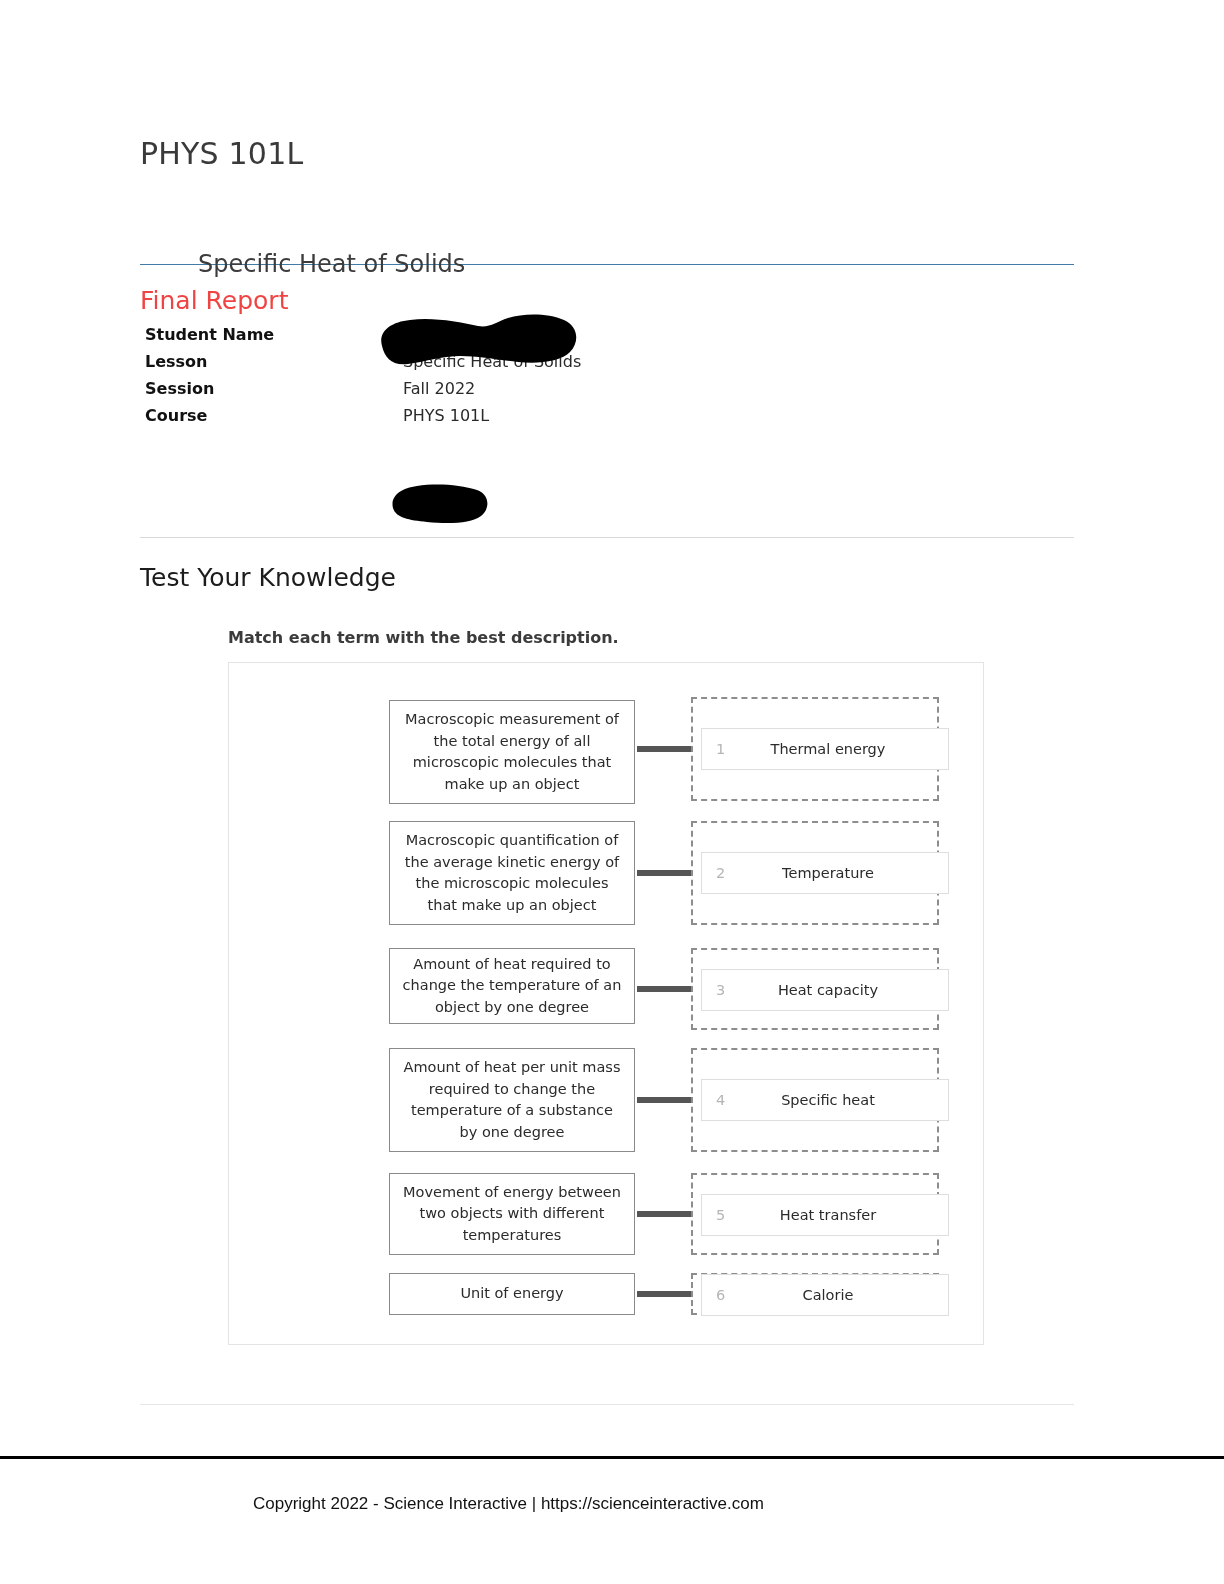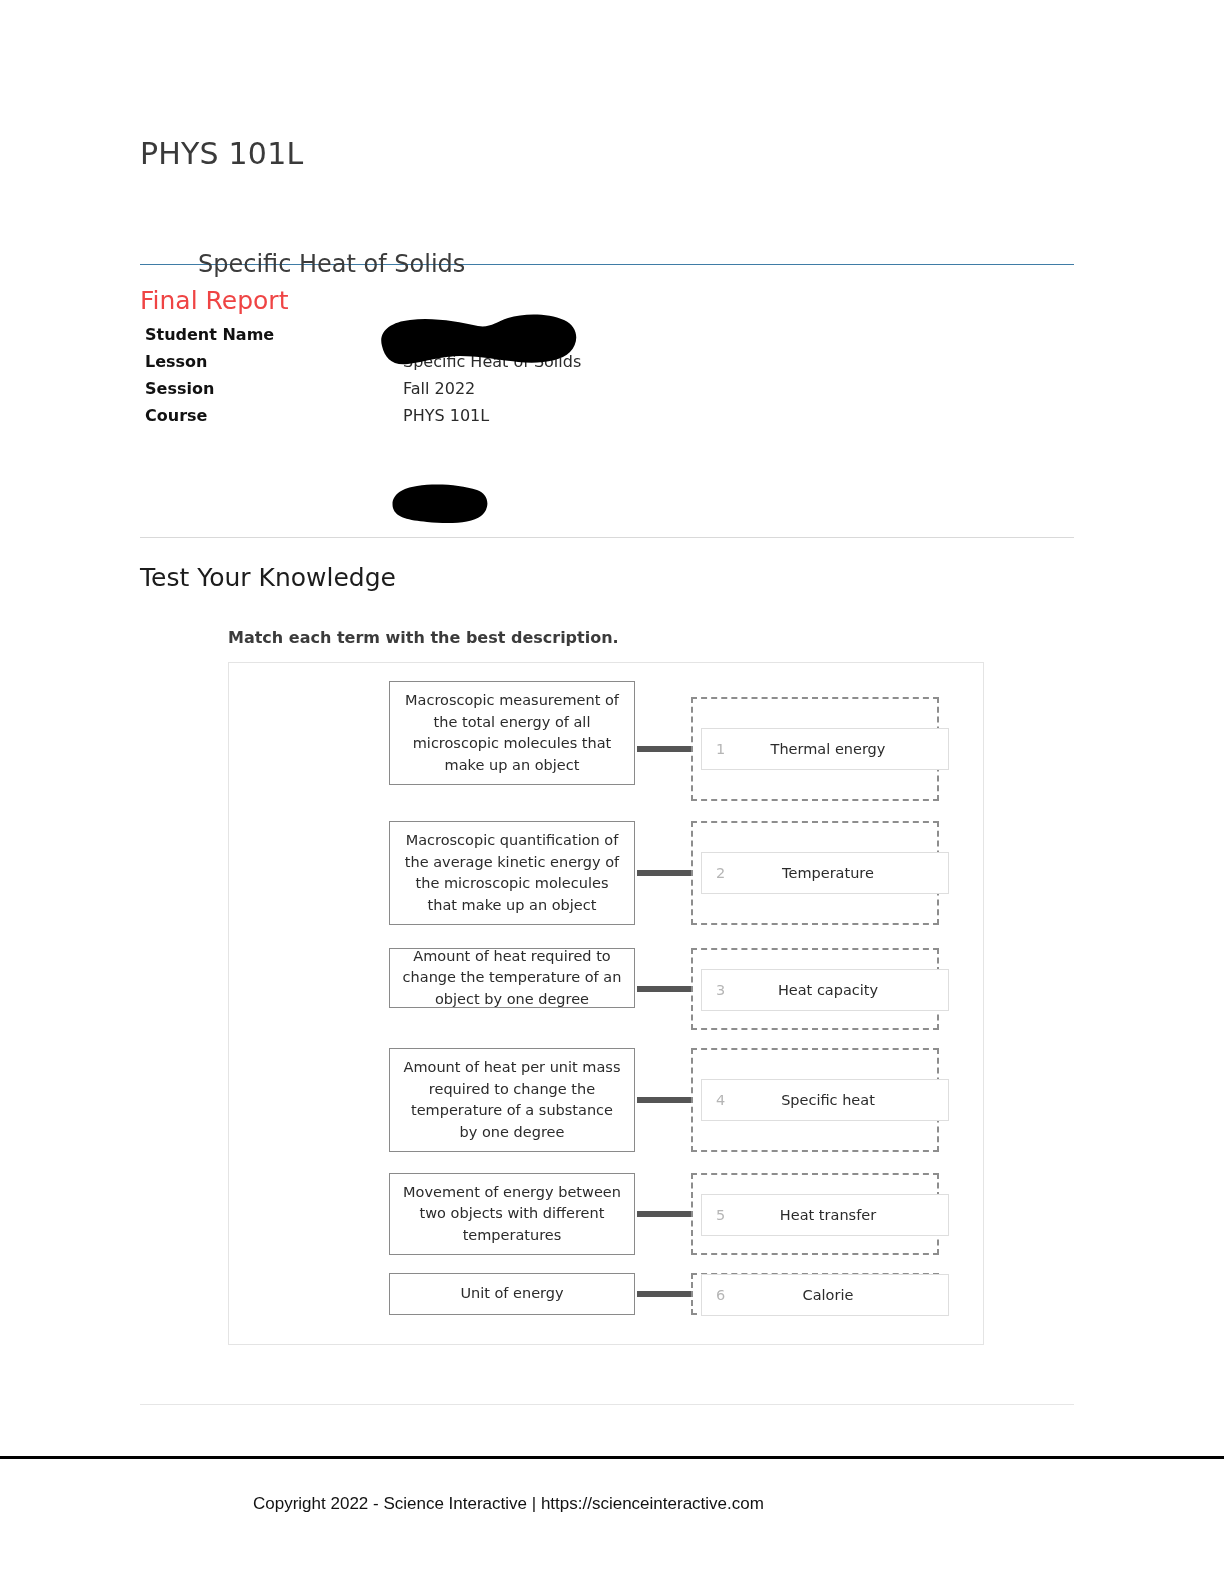--- a/index.html
+++ b/index.html
@@ -292,21 +292,21 @@
 
   <div class="divider divider-meta"></div>
 
   <div class="section-title">Test Your Knowledge</div>
 
   <div class="prompt">Match each term with the best description.</div>
 
   <div class="match-container">
 
     <div class="match-row">
-      <div class="desc-box" style="top:18px; height:104px;">Macroscopic measurement of the total energy of all microscopic molecules that make up an object</div>
+      <div class="desc-box" style="top:37px; height:104px;">Macroscopic measurement of the total energy of all microscopic molecules that make up an object</div>
       <div class="connector" style="top:83px;"></div>
       <div class="dropzone" style="top:34px; height:104px;">
         <div class="answer-card" style="top:29px;">
           <span class="answer-num">1</span>
           <span class="answer-term">Thermal energy</span>
         </div>
       </div>
     </div>
 
     <div class="match-row">
@@ -314,21 +314,21 @@
       <div class="connector" style="top:207px;"></div>
       <div class="dropzone" style="top:158px; height:104px;">
         <div class="answer-card" style="top:29px;">
           <span class="answer-num">2</span>
           <span class="answer-term">Temperature</span>
         </div>
       </div>
     </div>
 
     <div class="match-row">
-      <div class="desc-box" style="top:285px; height:60px;">Amount of heat required to change the temperature of an object by one degree</div>
+      <div class="desc-box" style="top:285px; height:76px;">Amount of heat required to change the temperature of an object by one degree</div>
       <div class="connector" style="top:323px;"></div>
       <div class="dropzone" style="top:285px; height:82px;">
         <div class="answer-card" style="top:19px;">
           <span class="answer-num">3</span>
           <span class="answer-term">Heat capacity</span>
         </div>
       </div>
     </div>
 
     <div class="match-row">

